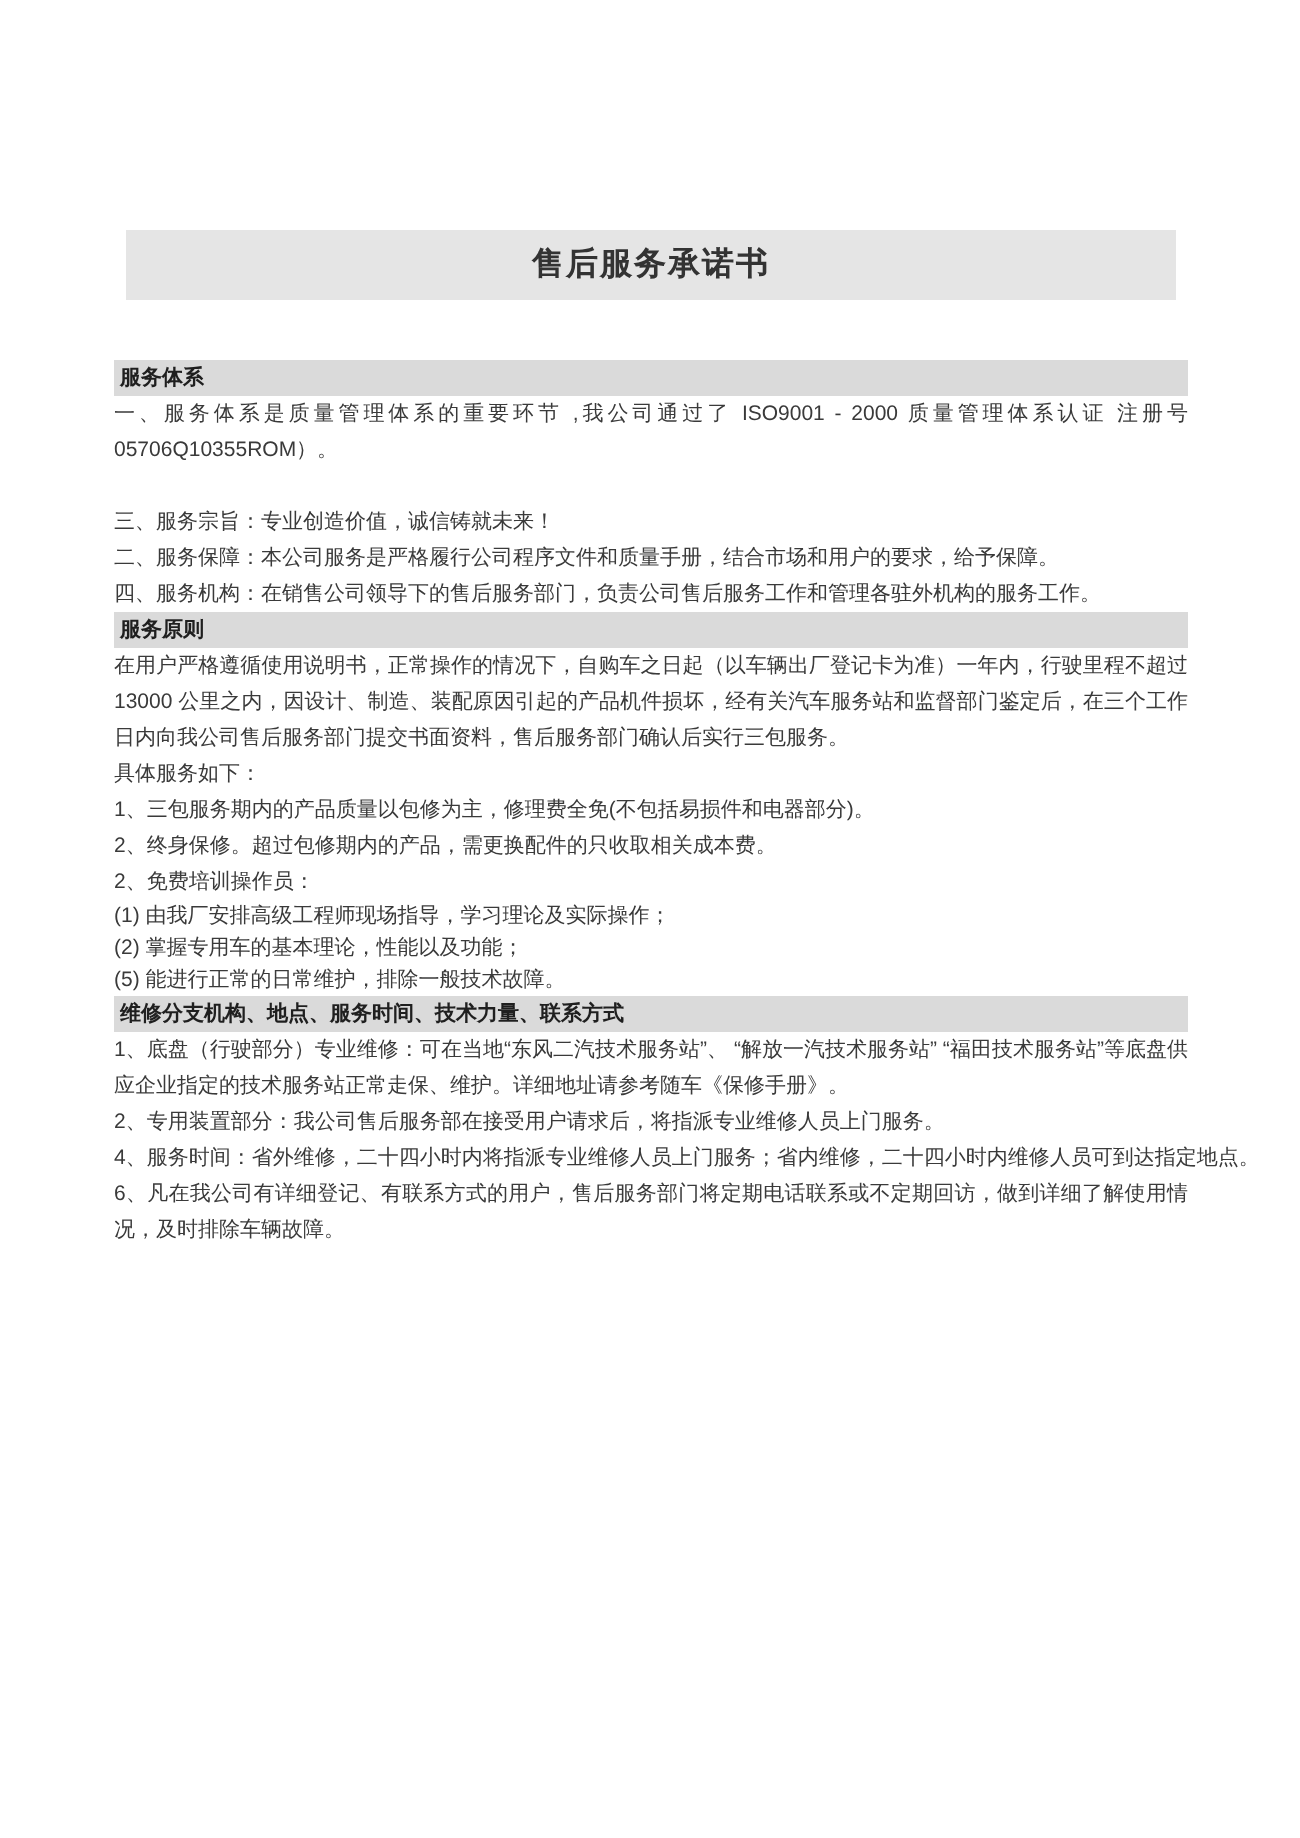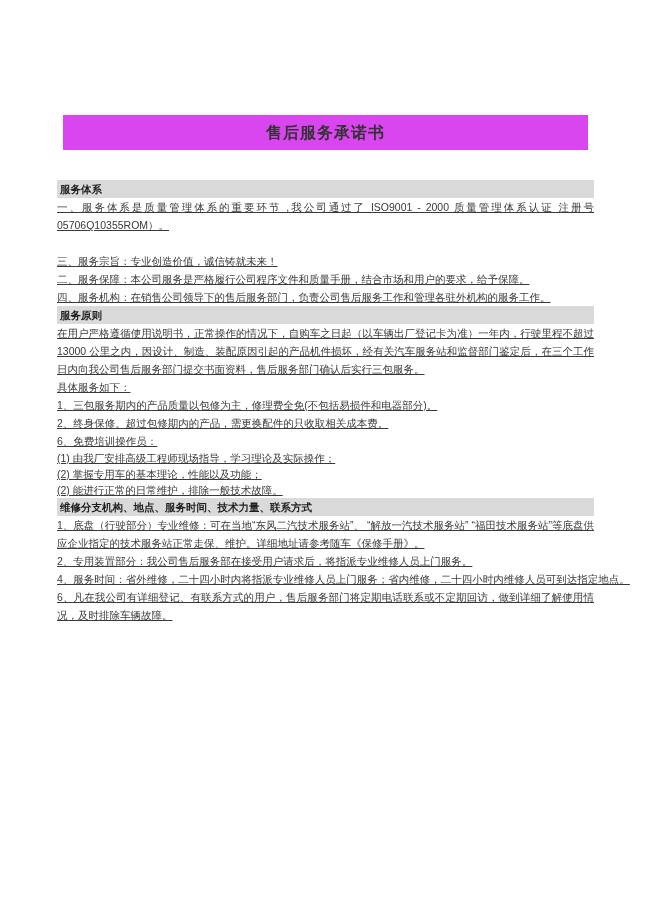--- a/index.html
+++ b/index.html
@@ -7,21 +7,21 @@
     position: relative;
     width: 650px;
     height: 919px;
     background: #ffffff;
     overflow: hidden;
     font-family: "Liberation Sans", "DejaVu Sans", sans-serif;
   }
   .banner {
     margin: 115px 62px 0 63px;
     height: 35px;
-    background: #d946ef;
+    background: #e5e5e5;
     text-align: center;
     line-height: 35px;
     font-size: 16px;
     font-weight: bold;
     color: #333333;
     letter-spacing: 1px;
   }
   .content {
     margin: 30px 56px 0 57px;
   }
@@ -34,21 +34,20 @@
     line-height: 13px;
     padding: 3px 15px 2px 3px;
     margin: 0;
   }
   .content p {
     margin: 0;
     font-size: 10.5px;
     line-height: 18px;
     color: #3a3a3a;
     text-align: justify;
-    text-decoration: underline;
   }
   .content p.gap-after { margin-bottom: 18px; }
   .content p.sub { line-height: 16px; }
   .content p.nowrap { white-space: nowrap; text-align: left; }
 </style>
 </head>
 <body>
 
 <div class="page">
 
@@ -65,24 +64,24 @@
       <p>二、服务保障：本公司服务是严格履行公司程序文件和质量手册，结合市场和用户的要求，给予保障。</p>
       <p>四、服务机构：在销售公司领导下的售后服务部门，负责公司售后服务工作和管理各驻外机构的服务工作。</p>
     </div>
 
     <div class="section">
       <div class="section-header">服务原则</div>
       <p>在用户严格遵循使用说明书，正常操作的情况下，自购车之日起（以车辆出厂登记卡为准）一年内，行驶里程不超过 13000 公里之内，因设计、制造、装配原因引起的产品机件损坏，经有关汽车服务站和监督部门鉴定后，在三个工作日内向我公司售后服务部门提交书面资料，售后服务部门确认后实行三包服务。</p>
       <p>具体服务如下：</p>
       <p>1、三包服务期内的产品质量以包修为主，修理费全免(不包括易损件和电器部分)。</p>
       <p>2、终身保修。超过包修期内的产品，需更换配件的只收取相关成本费。</p>
-      <p>6、免费培训操作员：</p>
+      <p>2、免费培训操作员：</p>
       <p class="sub">(1) 由我厂安排高级工程师现场指导，学习理论及实际操作；</p>
       <p class="sub">(2) 掌握专用车的基本理论，性能以及功能；</p>
-      <p class="sub">(2) 能进行正常的日常维护，排除一般技术故障。</p>
+      <p class="sub">(5) 能进行正常的日常维护，排除一般技术故障。</p>
     </div>
 
     <div class="section">
       <div class="section-header">维修分支机构、地点、服务时间、技术力量、联系方式</div>
       <p>1、底盘（行驶部分）专业维修：可在当地“东风二汽技术服务站”、 “解放一汽技术服务站” “福田技术服务站”等底盘供应企业指定的技术服务站正常走保、维护。详细地址请参考随车《保修手册》。</p>
       <p>2、专用装置部分：我公司售后服务部在接受用户请求后，将指派专业维修人员上门服务。</p>
       <p class="nowrap">4、服务时间：省外维修，二十四小时内将指派专业维修人员上门服务；省内维修，二十四小时内维修人员可到达指定地点。</p>
       <p>6、凡在我公司有详细登记、有联系方式的用户，售后服务部门将定期电话联系或不定期回访，做到详细了解使用情况，及时排除车辆故障。</p>
     </div>
 

